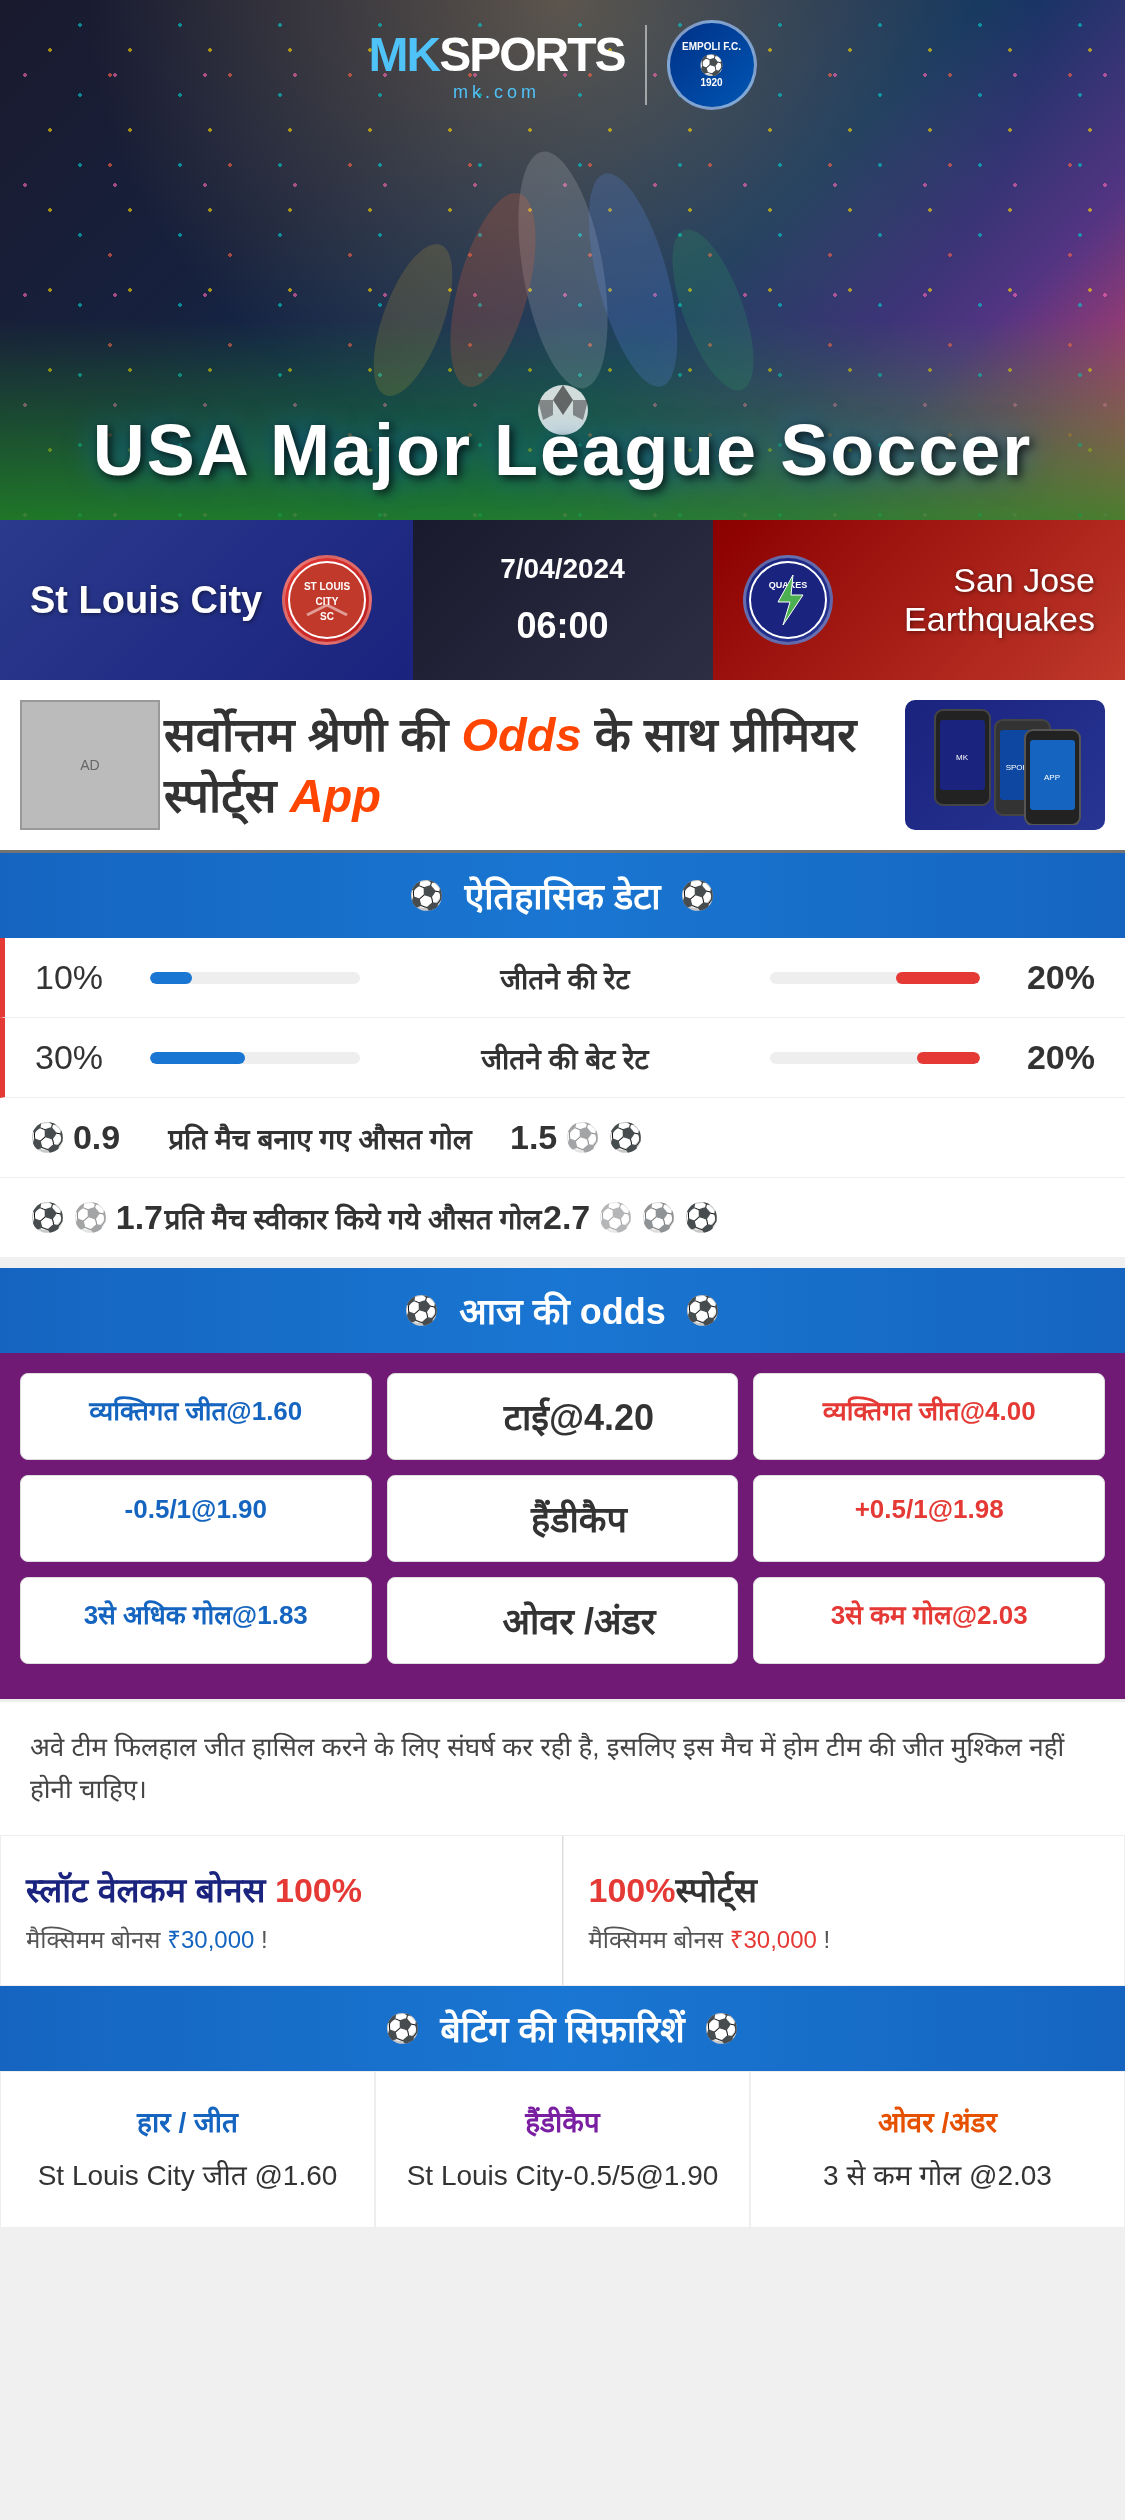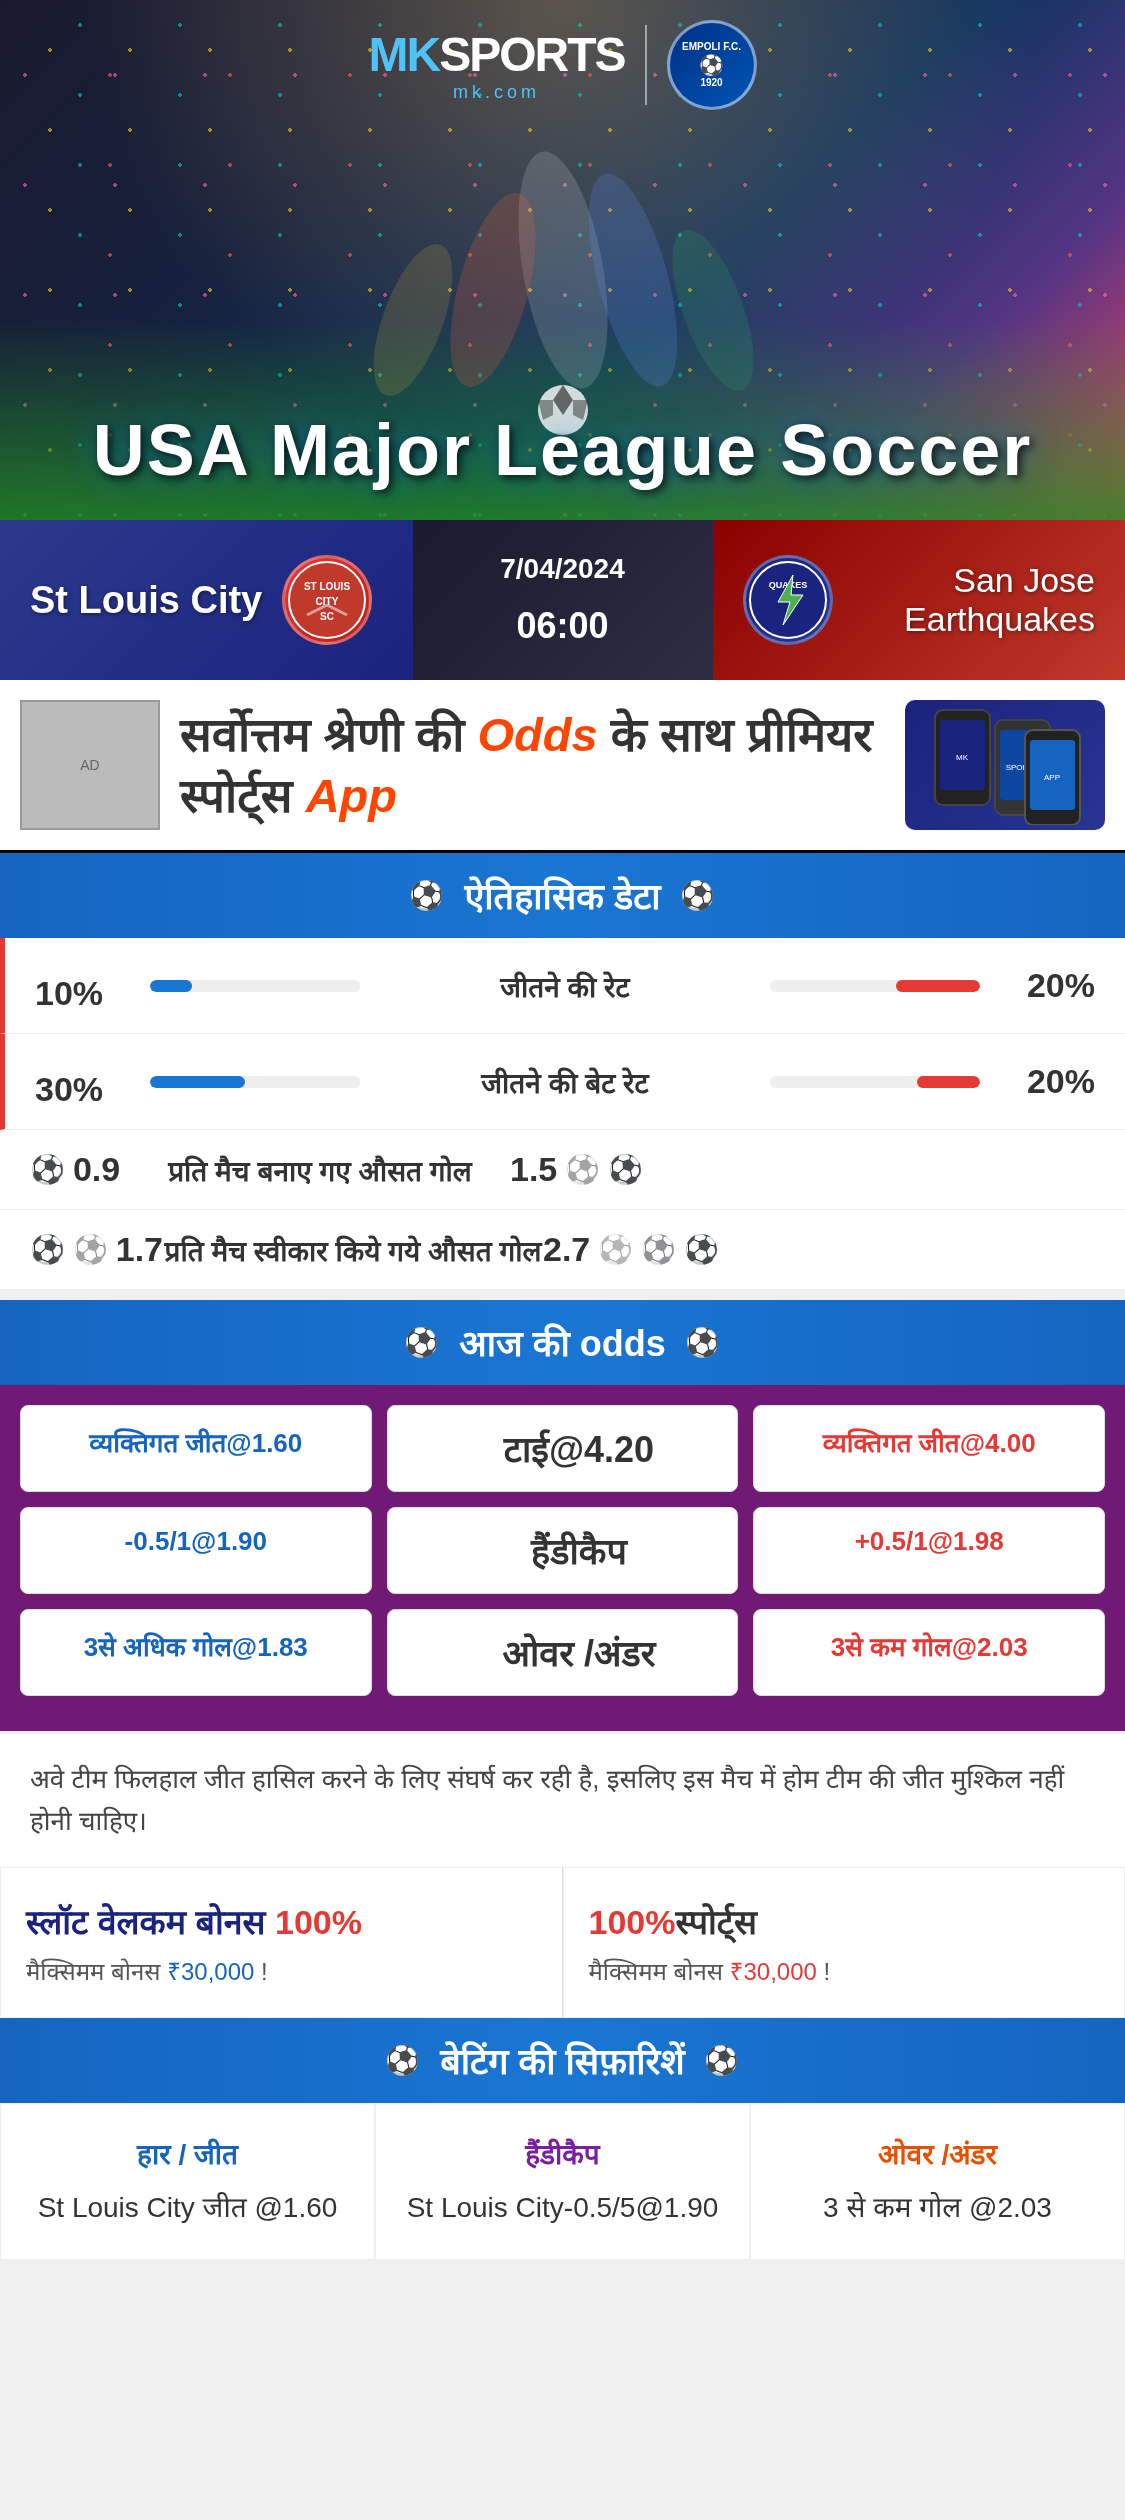--- a/index.html
+++ b/index.html
@@ -210,22 +210,22 @@
       flex-shrink: 0;
     }
 
     
     .promo-banner {
       width: 1125px;
       background: white;
       padding: 20px;
       display: flex;
       align-items: center;
-      gap: 20px;
-      border-bottom: 3px solid #000000;
+      gap: 4px;
+      border-bottom: 3px solid #737373;
     }
     .promo-placeholder {
       width: 140px;
       height: 130px;
       background: #ccc;
       border: 2px solid #999;
       flex-shrink: 0;
     }
     .promo-text-area {
       flex: 1;
@@ -278,24 +278,23 @@
     .stat-row {
       display: flex;
       align-items: center;
       padding: 20px 30px;
       border-bottom: 1px solid #eee;
       min-height: 80px;
     }
     .stat-value-left {
       width: 100px;
       font-size: 34px;
-      font-weight: 700;
+      font-weight: 400;
       color: #333;
       text-align: left;
-      margin-top: 16px;
     }
     .stat-bar-left {
       flex: 1;
       height: 12px;
       background: #eee;
       border-radius: 6px;
       overflow: hidden;
       margin: 0 15px;
     }
     .stat-bar-fill-blue {

